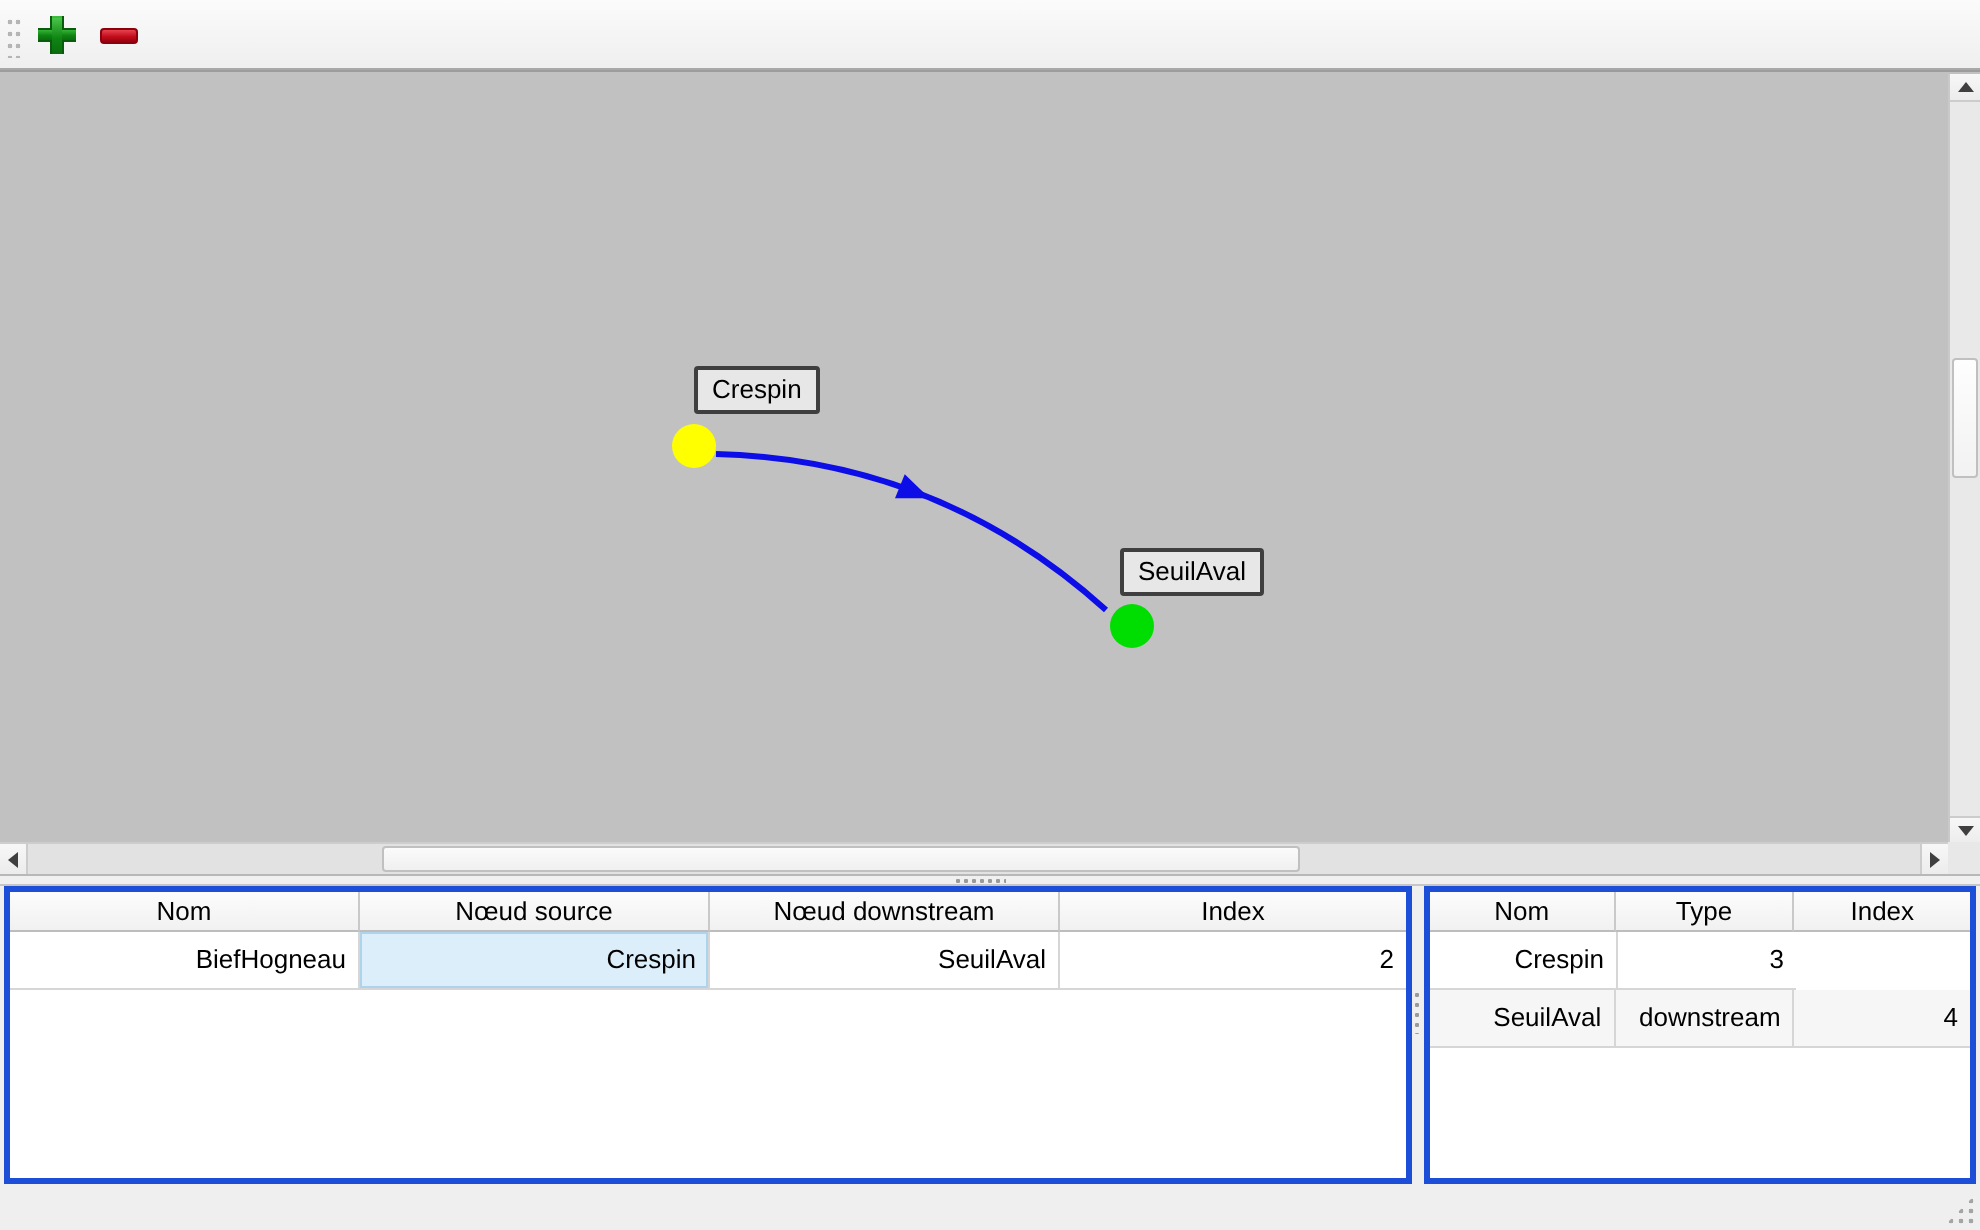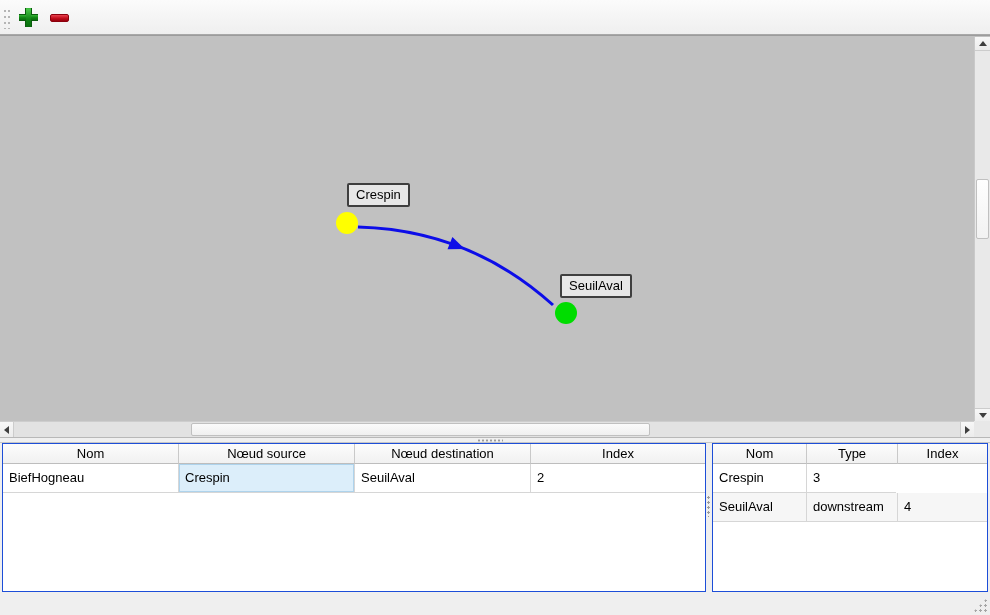--- a/index.html
+++ b/index.html
@@ -129,33 +129,33 @@
   }
   .v-splitter .dots {
     position:absolute; left:1px; top:52px; width:3px; height:22px;
     background-image:radial-gradient(circle,#9a9a9a 1px,transparent 1.2px);
     background-size:3px 5px;
   }
 
   
   .qtable {
     position:absolute; top:443px; background:#ffffff;
-    border:1px solid #1d4ed8;
+    border:3px solid #1d4ed8;
   }
   .table-left  { left:2px;   width:704px; height:149px; }
   .table-right { left:712px; width:276px; height:149px; }
   .thead { display:flex; height:20px; }
   .th {
     background:linear-gradient(#fcfcfc,#f1f1f1);
     border-right:1px solid #c9c9c9; border-bottom:1px solid #bdbdbd;
     text-align:center; line-height:19px; font-size:13px;
     overflow:hidden; cursor:pointer;
   }
   .th:last-child { border-right:none;text-align:center; }
-  .trow { display:flex; height:29px; }
+  .trow { display:flex; height:29px;text-align:right; }
   .td {
     border-right:1px solid #d6d6d6; border-bottom:1px solid #d6d6d6;
     padding:0 6px; line-height:28px; font-size:13px;
     overflow:hidden; white-space:nowrap; cursor:default;
   }
   .td:last-child { border-right:none; }
   .td.selected {
     background:#dceefa;
     box-shadow:inset 0 0 0 1px #aed3ec;
   }
@@ -228,21 +228,21 @@
 </div>
 
 <div class="h-splitter">
   <div class="dots"></div>
 </div>
 
 <div class="qtable table-left">
   <div class="thead">
     <div class="th lt-c0">Nom</div>
     <div class="th lt-c1">Nœud source</div>
-    <div class="th lt-c2">Nœud destination</div>
+    <div class="th lt-c2">Nœud downstream</div>
     <div class="th lt-c3">Index</div>
   </div>
   <div class="trow">
     <div class="td lt-c0">BiefHogneau</div>
     <div class="td lt-c1 selected">Crespin</div>
     <div class="td lt-c2">SeuilAval</div>
     <div class="td lt-c3">2</div>
   </div>
 </div>
 

